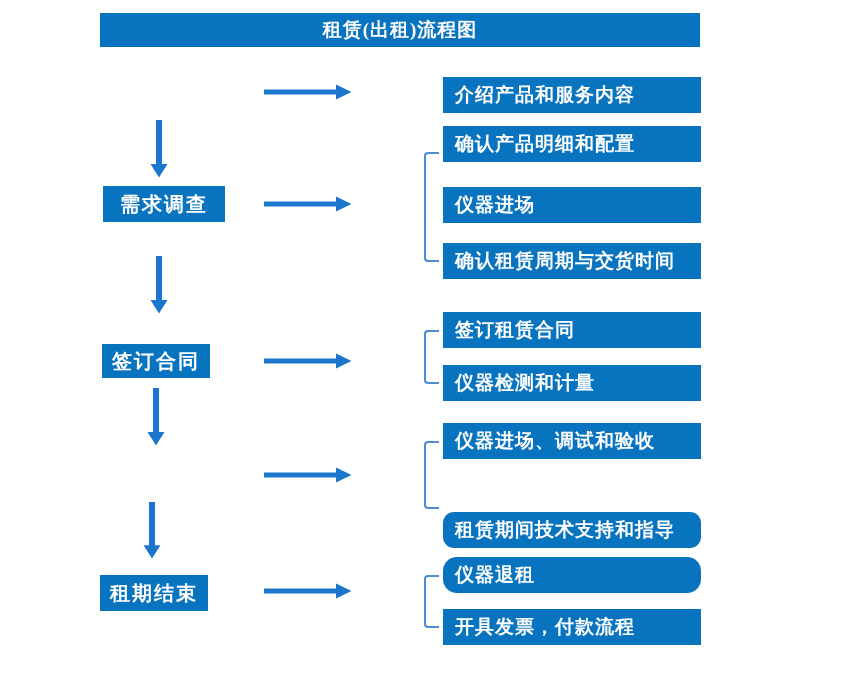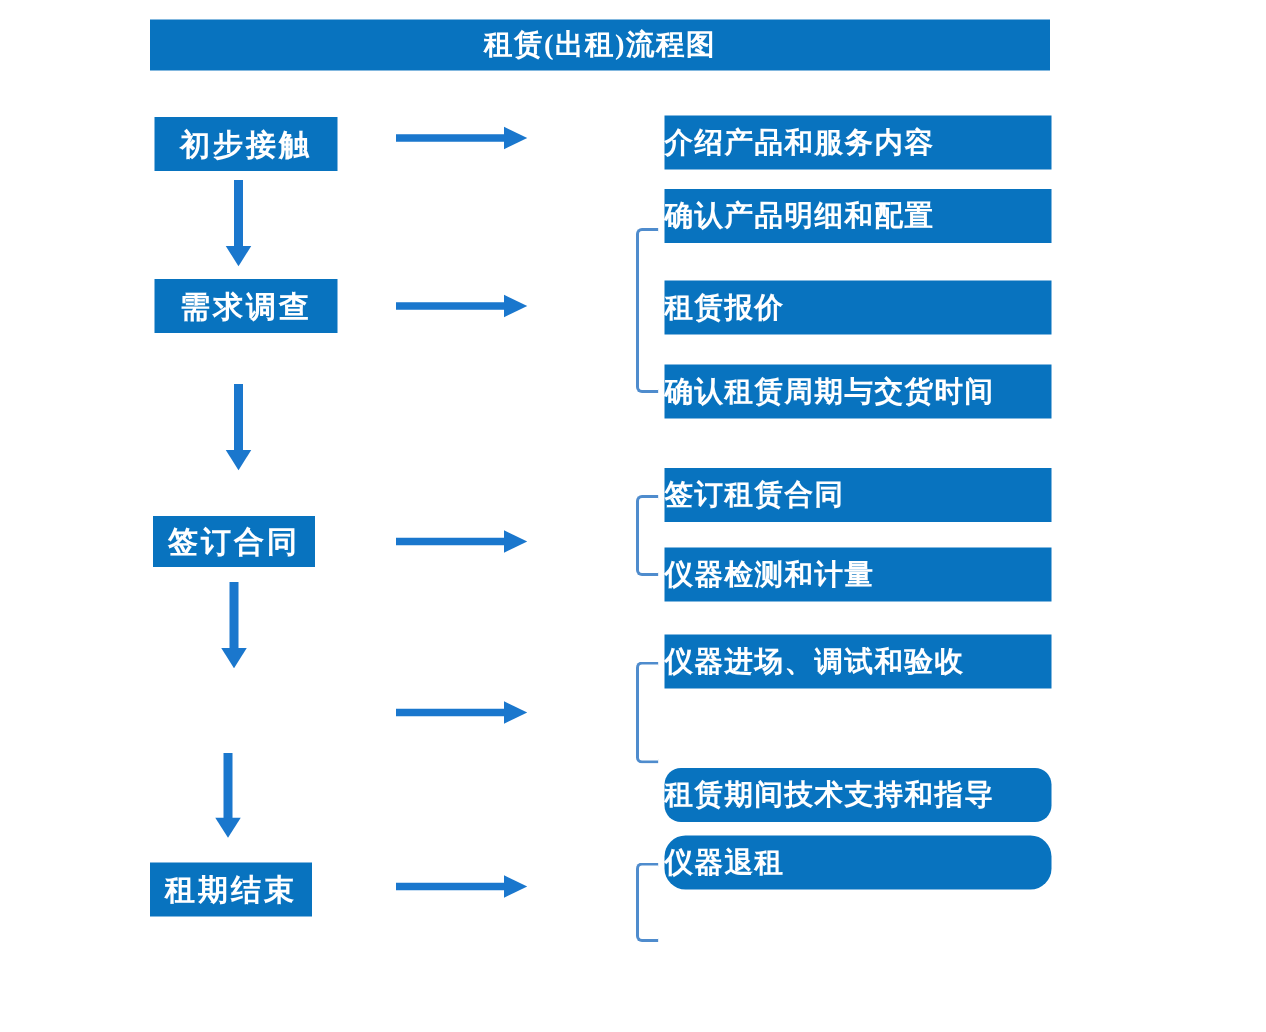--- a/index.html
+++ b/index.html
@@ -31,21 +31,21 @@
     font-size:20px;font-weight:bold;letter-spacing:2px;
     display:flex;align-items:center;justify-content:center;
     white-space:nowrap;
   }
   .detail-box{
     position:absolute;left:443px;width:258px;height:36px;
     background:var(--box-blue);
     color:var(--text-white);
     font-size:19px;font-weight:bold;letter-spacing:1px;
     display:flex;align-items:center;
-    box-sizing:border-box;
+    padding-left:12px;box-sizing:border-box;
     white-space:nowrap;
   }
   .h-arrow{position:absolute;left:264px;width:88px;height:16px;color:var(--arrow-blue);}
   .v-arrow{position:absolute;width:18px;color:var(--arrow-blue);}
   .h-arrow svg,.v-arrow svg{display:block;width:100%;height:100%;}
   .bracket{
     position:absolute;left:424px;width:15px;
     border-left:2px solid var(--bracket-blue);
     border-top:2px solid var(--bracket-blue);
     border-bottom:2px solid var(--bracket-blue);
@@ -53,21 +53,20 @@
     box-sizing:border-box;
   }
 </style>
 </head>
 <body>
 
 <div class="canvas">
 
   <div class="title-bar">租赁(出租)流程图</div>
 
-  <div class="step-box" style="left:103px;top:78px;width:122px;">初步接触</div>
   <div class="step-box" style="left:103px;top:186px;width:122px;">需求调查</div>
   <div class="step-box" style="left:102px;top:344px;width:108px;height:34px;">签订合同</div>
   <div class="step-box" style="left:100px;top:575px;width:108px;">租期结束</div>
 
   <div class="v-arrow" style="left:150px;top:120px;height:58px;">
     <svg viewBox="0 0 18 58" preserveAspectRatio="none">
         <rect x="6" y="0" width="6" height="45" fill="currentColor"></rect>
         <polygon points="0.5,44 17.5,44 9,57.5" fill="currentColor"></polygon>
       </svg>
   </div>
@@ -122,24 +121,25 @@
   </div>
 
   <div class="bracket" style="top:152px;height:110px;"></div>
   <div class="bracket" style="top:330px;height:54px;"></div>
   <div class="bracket" style="top:441px;height:68px;"></div>
   <div class="bracket" style="top:575px;height:53px;"></div>
 
   <div class="detail-box" style="top:77px;">介绍产品和服务内容</div>
 
   <div class="detail-box" style="top:126px;">确认产品明细和配置</div>
-  <div class="detail-box" style="top:187px;">租赁报价</div>
+  <div class="detail-box" style="top:187px;">仪器进场</div>
   <div class="detail-box" style="top:243px;">确认租赁周期与交货时间</div>
 
   <div class="detail-box" style="top:312px;">签订租赁合同</div>
   <div class="detail-box" style="top:365px;">仪器检测和计量</div>
 
   <div class="detail-box" style="top:423px;">仪器进场、调试和验收</div>
   <div class="detail-box" style="top:512px;border-radius:11px;">租赁期间技术支持和指导</div>
 
   <div class="detail-box" style="top:557px;border-radius:14px;">仪器退租</div>
+  <div class="detail-box" style="top:609px;">开具发票，付款流程</div>
 
 </div>
 
 </body></html>

